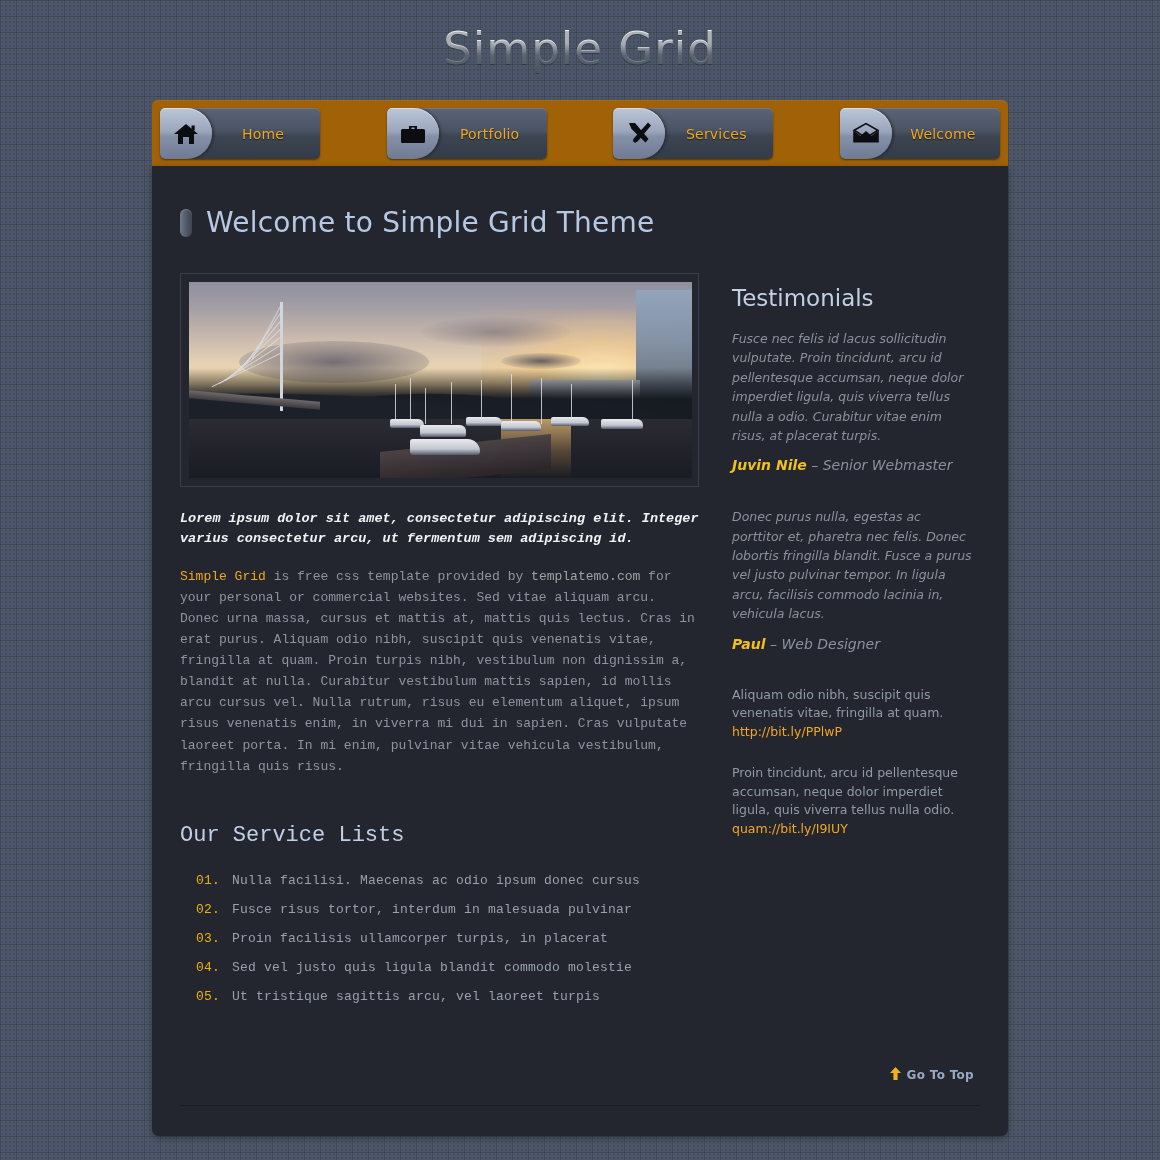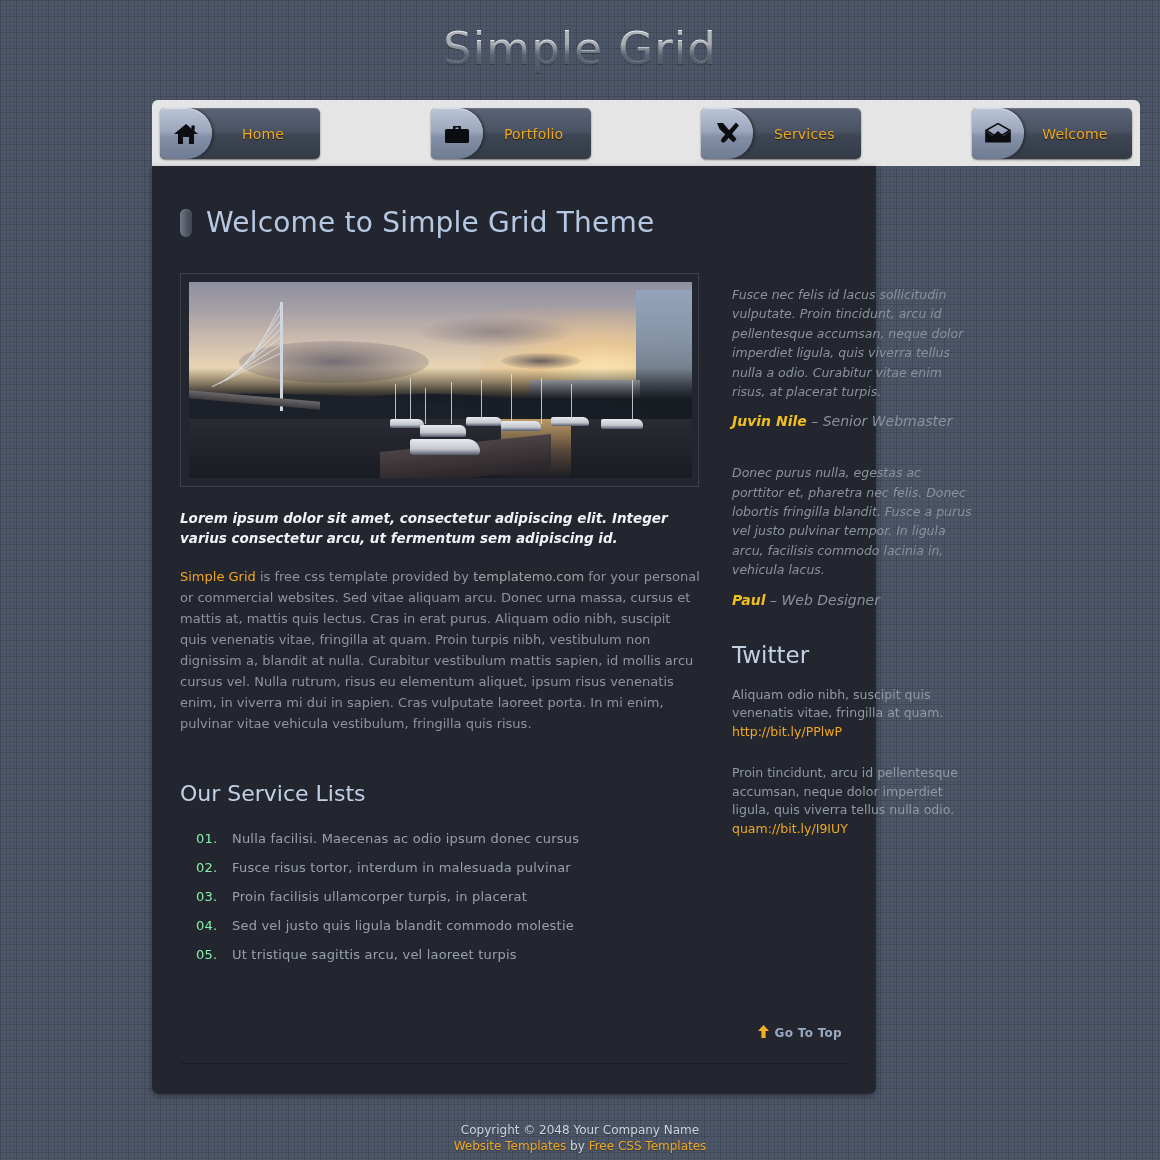--- a/index.html
+++ b/index.html
@@ -49,24 +49,24 @@
   
   #page-wrapper {
     width: 856px;
     margin: 0 auto;
   }
 
   
   #main-nav {
     display: flex;
     justify-content: space-between;
-    background: #e5e5e5;
+    background: #a16207;
     border-radius: 6px 6px 0 0;
     padding: 8px 8px 7px 8px;
-    width: 988px;
+    width: 856px;
     box-shadow: inset 0 1px 0 rgba(255,255,255,0.05);
   }
   .nav-item {
     position: relative;
     width: 160px;
     height: 51px;
     border-radius: 5px;
     overflow: hidden;
     display: flex;
     align-items: center;
@@ -94,33 +94,33 @@
     text-align: center;
     color: #f0a821;
     font-size: 14px;
     padding-right: 6px;
     text-shadow: 0 1px 1px rgba(0,0,0,0.6);
     letter-spacing: 0.2px;
   }
 
   
   #content-box {
-    width: 724px;
+    width: 856px;
     background: #23262e;
     border-radius: 0 0 7px 7px;
     padding: 40px 28px 30px 28px;
     min-height: 906px;
     box-shadow: 0 2px 6px rgba(0,0,0,0.35);
   }
 
   #content-columns {
     display: flex;
     gap: 32px;
   }
-  #main-column { width: 520px; flex: 0 0 520px; }
+  #main-column { width: 520px; flex: 0 0 520px; font-family: Liberation Mono, monospace; }
   #side-column { width: 240px; flex: 0 0 240px; padding-top: 12px; }
 
   
   #page-heading-row {
     display: flex;
     align-items: center;
     gap: 14px;
     margin-bottom: 34px;
   }
   #heading-pill {
@@ -269,21 +269,21 @@
   }
   #service-list { list-style: none; }
   .service-row {
     display: flex;
     gap: 14px;
     font-size: 13px;
     color: #99a0ab;
     padding: 7px 0 7px 16px;
     letter-spacing: 0.2px;
   }
-  .service-num { color: #86efac; width: 22px; flex: 0 0 22px; }
+  .service-num { color: #eab308; width: 22px; flex: 0 0 22px; }
 
   
   .side-heading {
     font-size: 23px;
     font-weight: normal;
     color: #c2d0e6;
     margin-bottom: 18px;
   }
   .testimonial-quote {
     font-style: italic;
@@ -489,37 +489,37 @@
           <li class="service-row">
             <span class="service-num">05.</span>
             <span class="service-text">Ut tristique sagittis arcu, vel laoreet turpis</span>
           </li>
         </ol>
 
       </div>
 
       <aside id="side-column">
 
+        <h3 class="side-heading">Testimonials</h3>
 
         <p class="testimonial-quote">Fusce nec felis id lacus sollicitudin vulputate. Proin tincidunt, arcu id pellentesque accumsan, neque dolor imperdiet ligula, quis viverra tellus nulla a odio. Curabitur vitae enim risus, at placerat turpis.</p>
         <p class="testimonial-author">
           <span class="author-name">Juvin Nile</span>
           <span class="author-dash">–</span>
           <span class="author-role">Senior Webmaster</span>
         </p>
 
         <p class="testimonial-quote">Donec purus nulla, egestas ac porttitor et, pharetra nec felis. Donec lobortis fringilla blandit. Fusce a purus vel justo pulvinar tempor. In ligula arcu, facilisis commodo lacinia in, vehicula lacus.</p>
         <p class="testimonial-author">
           <span class="author-name">Paul</span>
           <span class="author-dash">–</span>
           <span class="author-role">Web Designer</span>
         </p>
 
         <div id="twitter-section">
-          <h3 class="side-heading">Twitter</h3>
 
           <p class="tweet">
             <span>Aliquam odio nibh, suscipit quis venenatis vitae, fringilla at quam. </span><a href="#">http://bit.ly/PPlwP</a>
           </p>
           <p class="tweet">
             <span>Proin tincidunt, arcu id pellentesque accumsan, neque dolor imperdiet ligula, quis viverra tellus nulla odio. </span><a href="#">quam://bit.ly/I9IUY</a>
           </p>
         </div>
 
       </aside>

